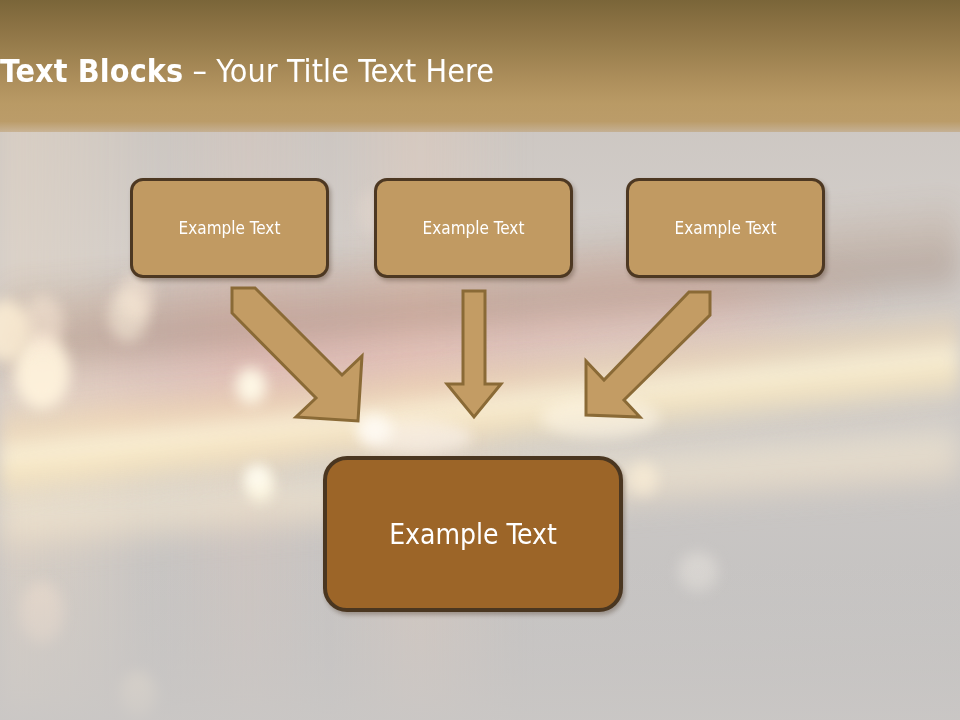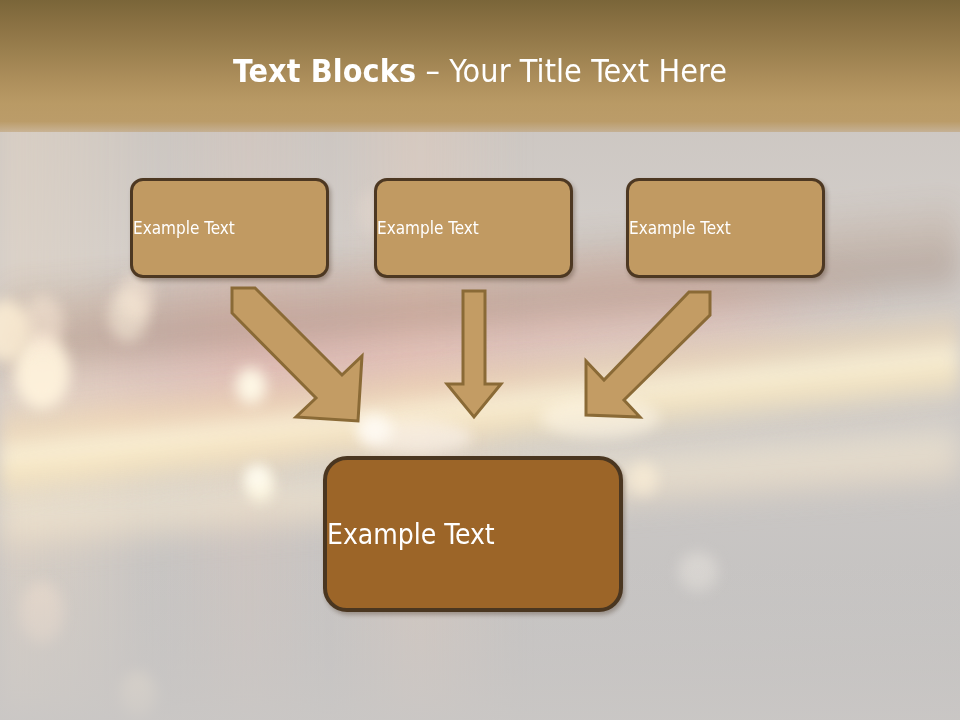--- a/index.html
+++ b/index.html
@@ -98,38 +98,38 @@
       #ab8d5a 58%,
       #b99a65 78%,
       #bb9c69 92%,
       rgba(190,158,110,0.55) 100%);
   }
   .header-title {
     position: absolute;
     left: 0;
     top: 52px;
     width: 960px;
-    text-align: center;
     color: #ffffff;
     font-size: 32px;
     font-weight: 400;
     letter-spacing: 0.1px;
     white-space: nowrap;
     font-family: "DejaVu Sans Condensed", "Liberation Sans Narrow", "Liberation Sans", sans-serif;
   }
   .header-title .bold {
     font-weight: bold;
   }
 
   
   .node {
     position: absolute;
     box-sizing: border-box;
     display: flex;
     align-items: center;
+    justify-content: center;
     color: #ffffff;
     border-style: solid;
     box-shadow: 2px 3px 4px rgba(60,40,20,0.33);
     font-family: "DejaVu Sans Condensed", "Liberation Sans Narrow", "Liberation Sans", sans-serif;
   }
   .node-top {
     width: 199px;
     height: 100px;
     border-width: 3px;
     border-color: #4d3822;

